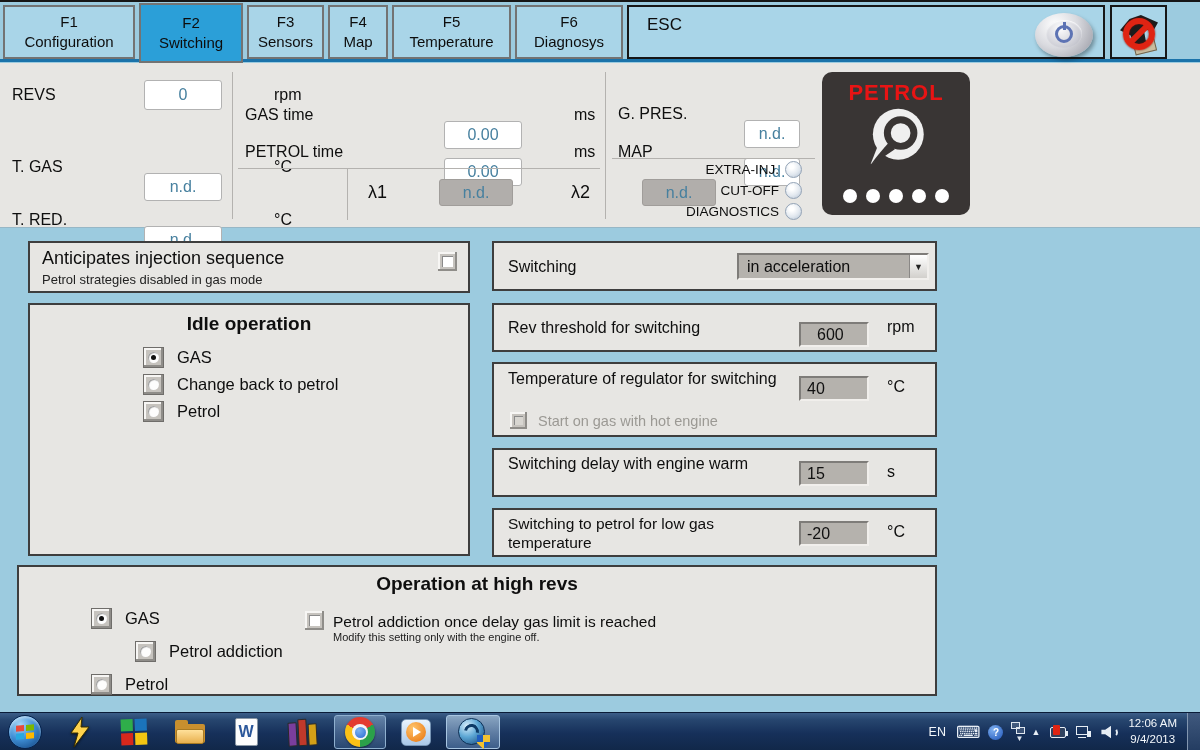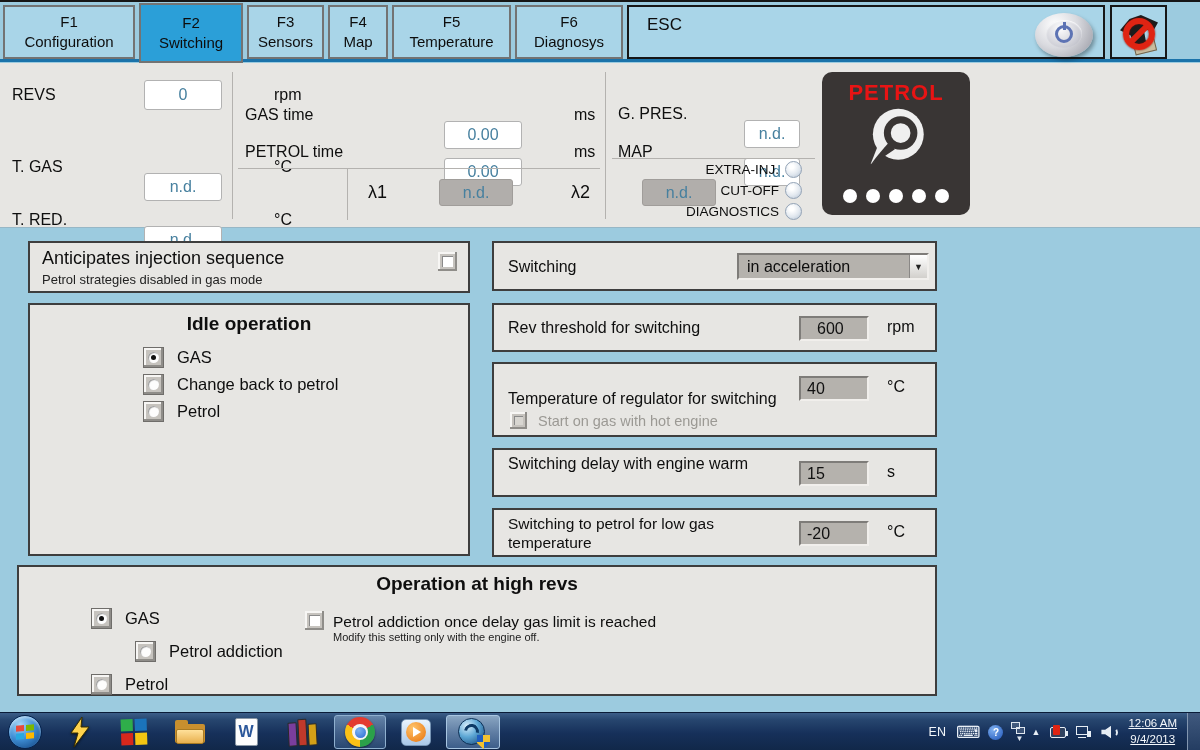--- a/index.html
+++ b/index.html
@@ -152,21 +152,21 @@
   .batt .red { position:absolute; left:2px; top:-3px; width:7px; height:10px; background:#df2413; border-radius:1px; }
   .net { position:relative; width:15px; height:12px; margin-right:10px; }
   .net .scr { position:absolute; left:0; top:0; width:12px; height:9px; border:1.5px solid #e6edf4; }
   .net .std { position:absolute; left:2px; bottom:0; width:8px; height:1.5px; background:#e6edf4; }
   .net .plg { position:absolute; right:0; bottom:1px; width:4px; height:6px; background:#e6edf4; }
   .spk { position:relative; width:17px; height:13px; margin-right:10px; }
   .spk .body { position:absolute; left:0; top:0; width:10px; height:13px; background:#e6edf4;
         clip-path:polygon(0 32%, 38% 32%, 100% 0, 100% 100%, 38% 68%, 0 68%); }
   .spk .wave { position:absolute; right:0; top:2px; width:6px; height:9px; border:2px solid #e6edf4; border-left:none;
         border-radius:0 9px 9px 0; border-top-color:transparent; border-bottom-color:transparent; }
-  .clock { text-align:center; font-size:11.5px; color:#f4f8fc; line-height:1.35; margin-right:10px;text-decoration:underline; }
+  .clock { text-align:center; font-size:11.5px; color:#f4f8fc; line-height:1.35; margin-right:10px; }
   .showdesk { width:13px; height:38px; background:linear-gradient(#40597e,#233c61); border-left:1px solid #8296b0; }
 </style>
 </head>
 <body>
 
 <div class="screen">
 
   <div class="header">
     <div class="underline"></div>
 
@@ -326,28 +326,28 @@
   <div class="panel" style="left:492px;top:241px;width:445px;height:50px;">
     <div class="plabel" style="position:absolute;left:14px;top:14px;">Switching</div>
     <div class="combo" style="left:243px;top:10px;">
       <span class="ctext">in acceleration</span>
       <span class="cbtn">▼</span>
     </div>
   </div>
 
   <div class="panel" style="left:492px;top:303px;width:445px;height:49px;">
     <div class="plabel" style="position:absolute;left:14px;top:13px;width:285px;">Rev threshold for switching</div>
-    <div class="gfield" style="position:absolute;left:305px;top:11px;padding-left:16px;">
+    <div class="gfield" style="position:absolute;left:305px;top:17px;padding-left:16px;">
         <span>600</span>
       </div>
     <div class="punit" style="position:absolute;left:393px;top:13px;">rpm</div>
   </div>
 
   <div class="panel" style="left:492px;top:362px;width:445px;height:75px;">
-    <div class="plabel" style="position:absolute;left:14px;top:5px;width:290px;margin-top:20px;">Temperature of regulator for switching</div>
+    <div class="plabel" style="position:absolute;left:14px;top:5px;width:290px;">Temperature of regulator for switching</div>
     <div class="gfield" style="position:absolute;left:305px;top:12px;">
         <span>40</span>
       </div>
     <div class="punit" style="position:absolute;left:393px;top:14px;">°C</div>
     <div class="cb disabled" style="position:absolute;left:16px;top:48px;width:17px;height:17px;">
         <div class="in"></div>
       </div>
     <div class="graylabel" style="position:absolute;left:44px;top:49px;text-align:center;">Start on gas with hot engine</div>
   </div>
 

